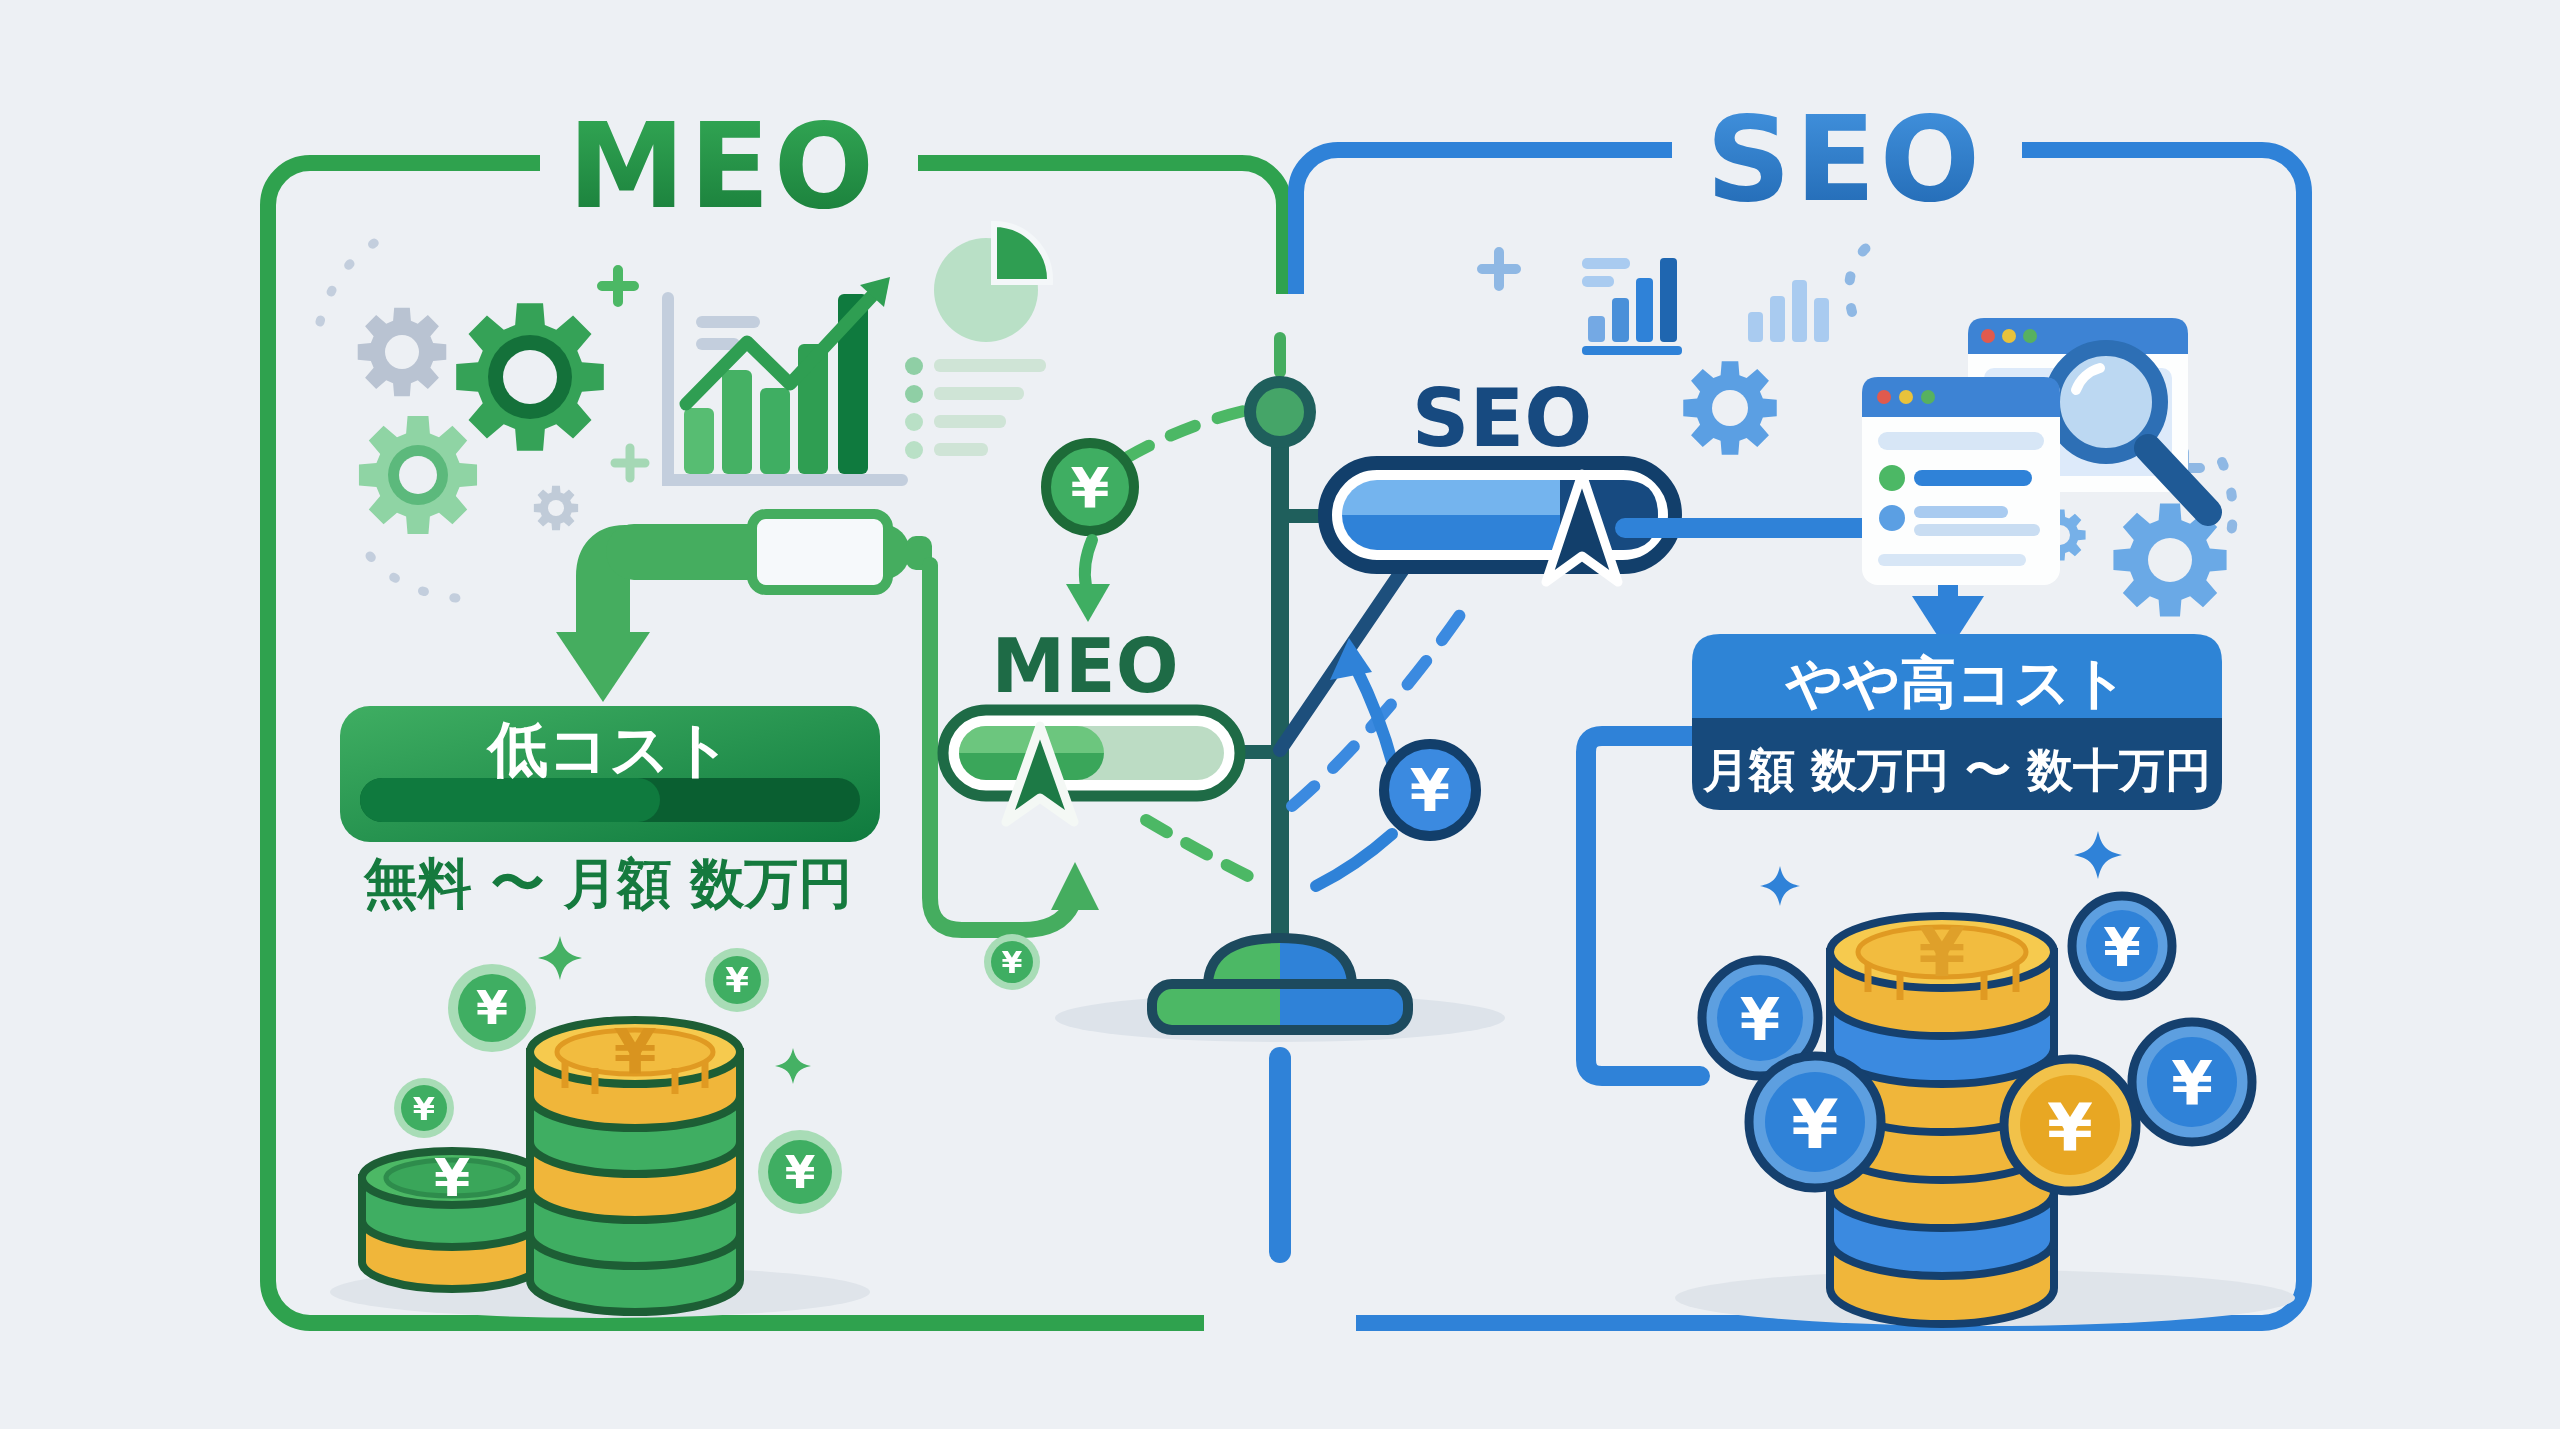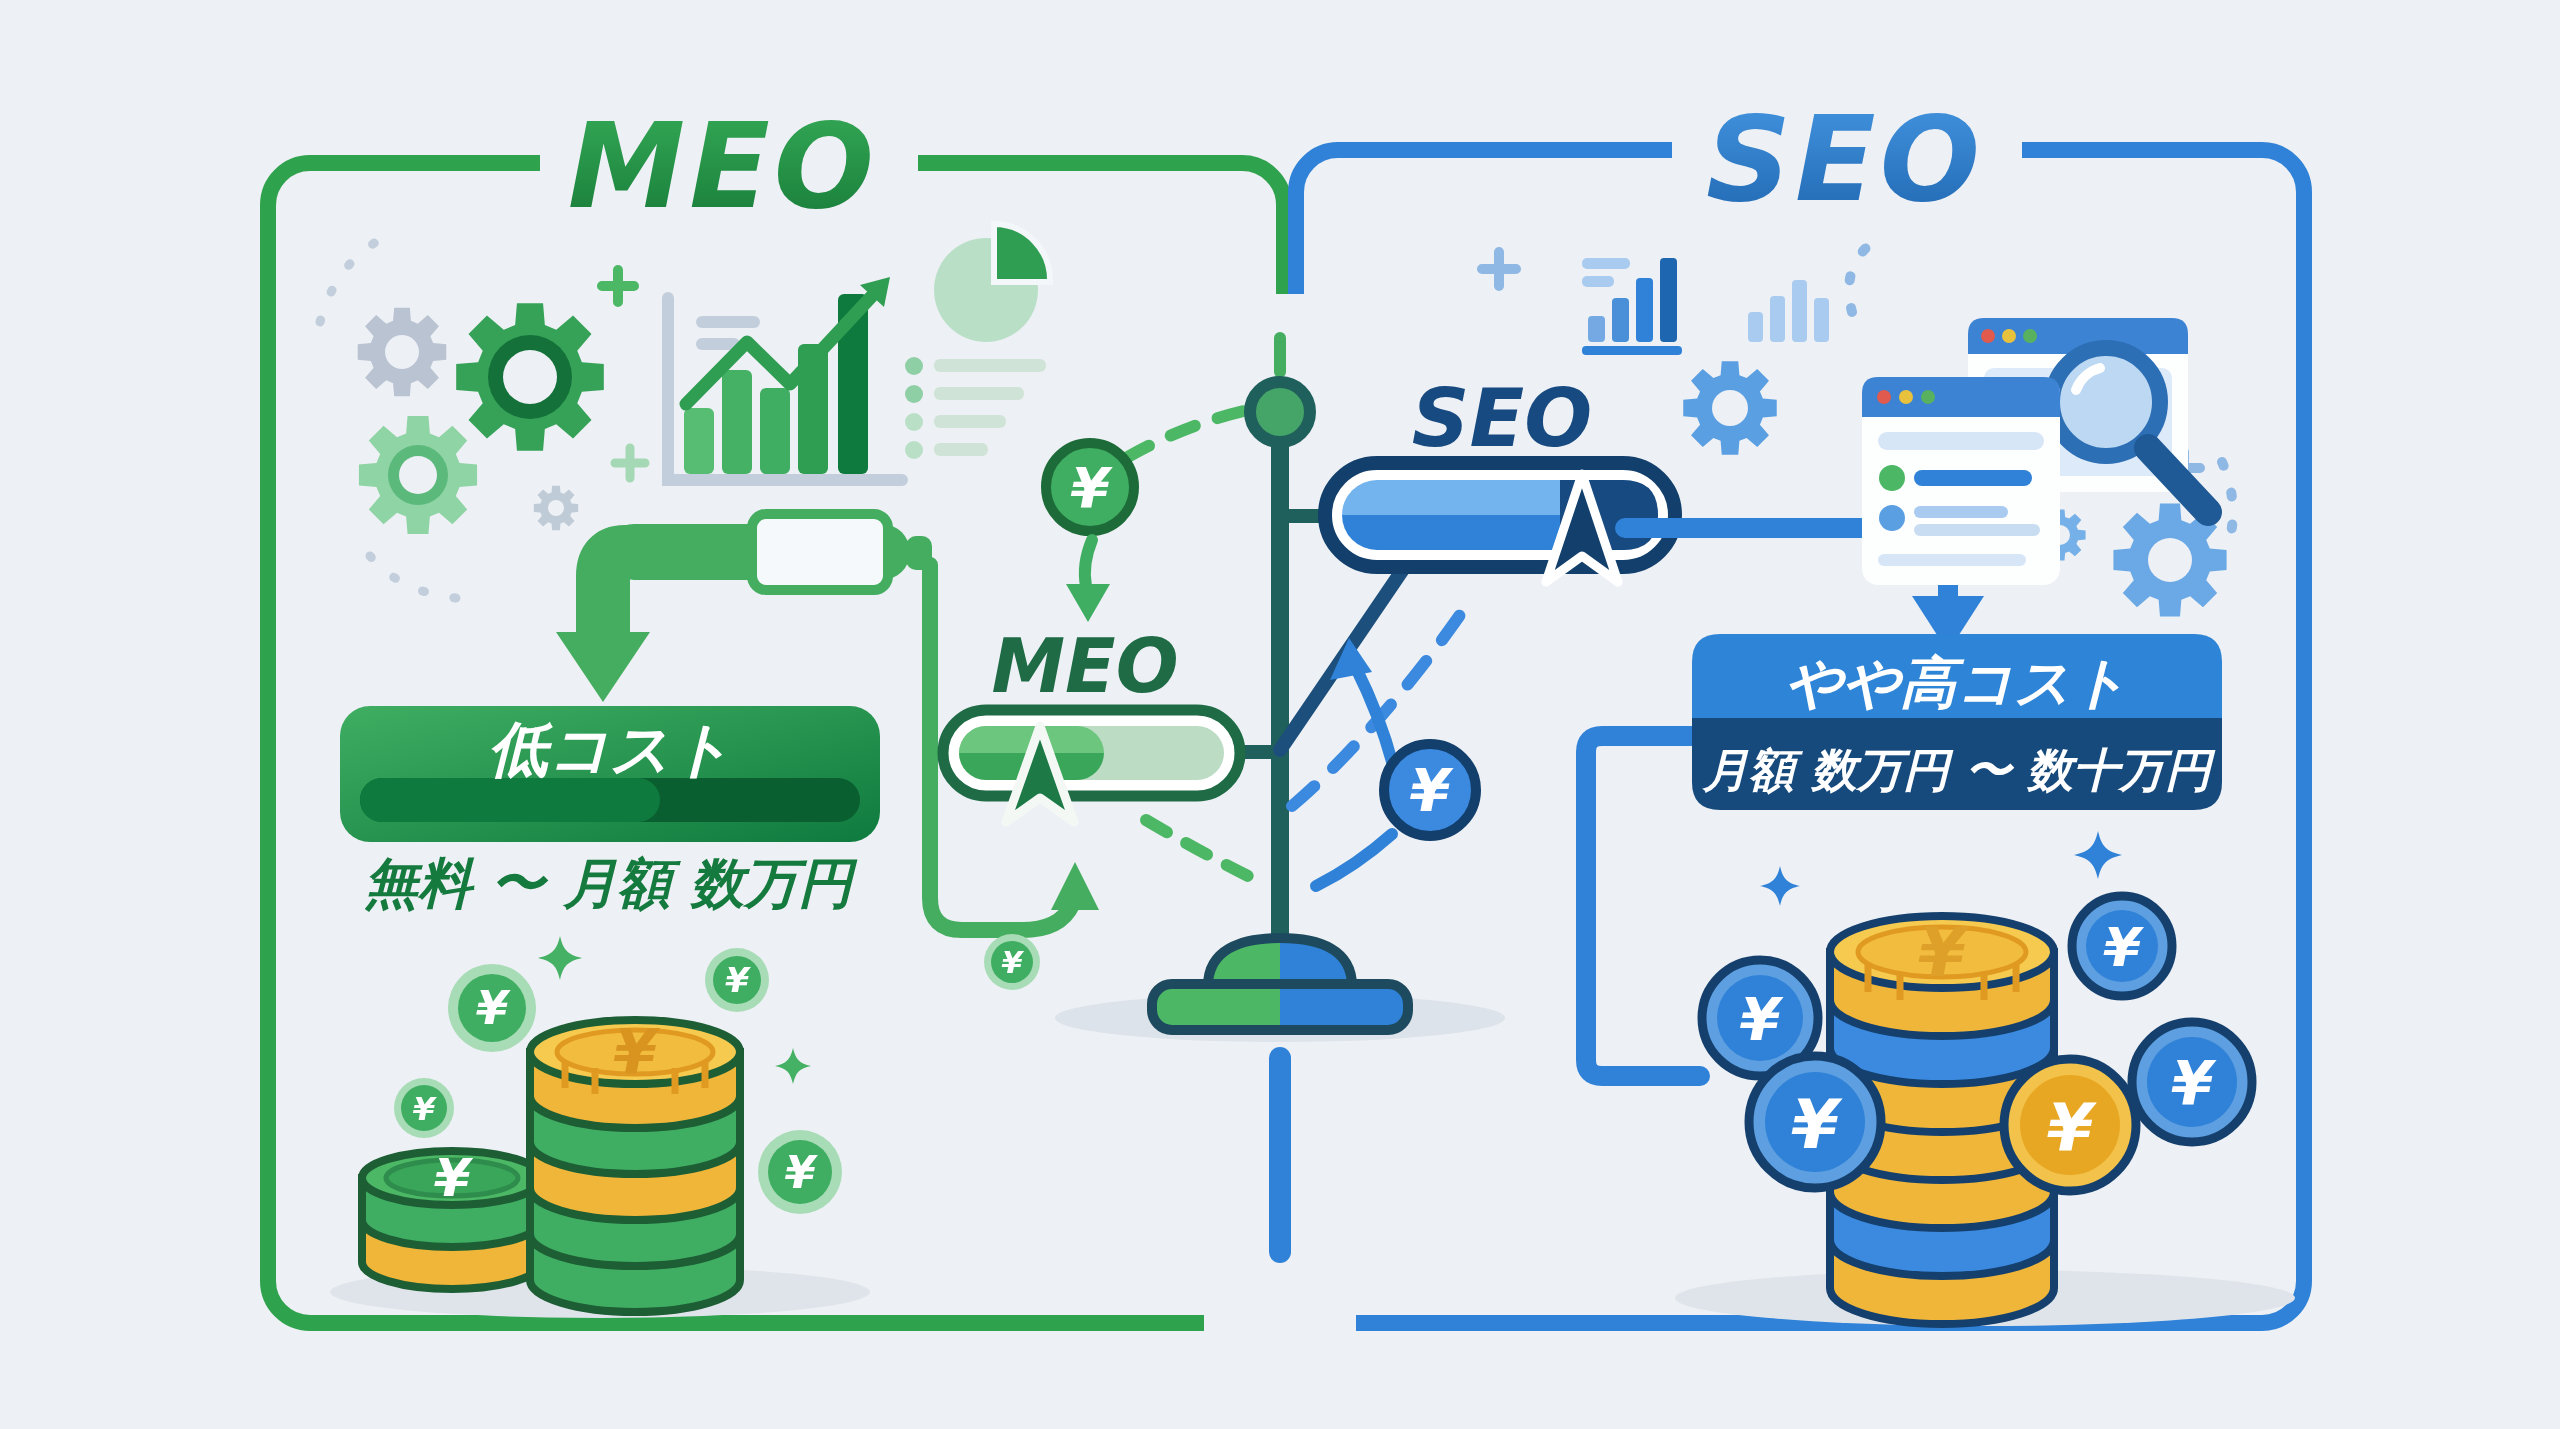--- a/index.html
+++ b/index.html
@@ -1,16 +1,16 @@
 <!DOCTYPE html>
 <html><head>
 <meta charset="utf-8">
 <style>
   html,body{margin:0;padding:0;background:#e7eaef;}
-  .stage{width:2560px;height:1429px;position:relative;overflow:hidden;background:#edf0f4;font-style:italic;}
+  .stage{width:2560px;height:1429px;position:relative;overflow:hidden;background:#edf0f4;}
   svg{display:block;}
   text{font-family:"DejaVu Sans","Liberation Sans",sans-serif;font-weight:800;}
   .big-title{font-size:118px;letter-spacing:4px;}
   .pill-label-g{font-size:74px;fill:#1e6b46;}
   .pill-label-b{font-size:80px;fill:#174a80;}
   .banner-text{font-size:60px;fill:#ffffff;}
   .banner-text2{font-size:56px;fill:#ffffff;}
   .banner-sub{font-size:46px;fill:#ffffff;}
   .range-green{font-size:54px;fill:#157a3e;}
   .yen{fill:#ffffff;}

